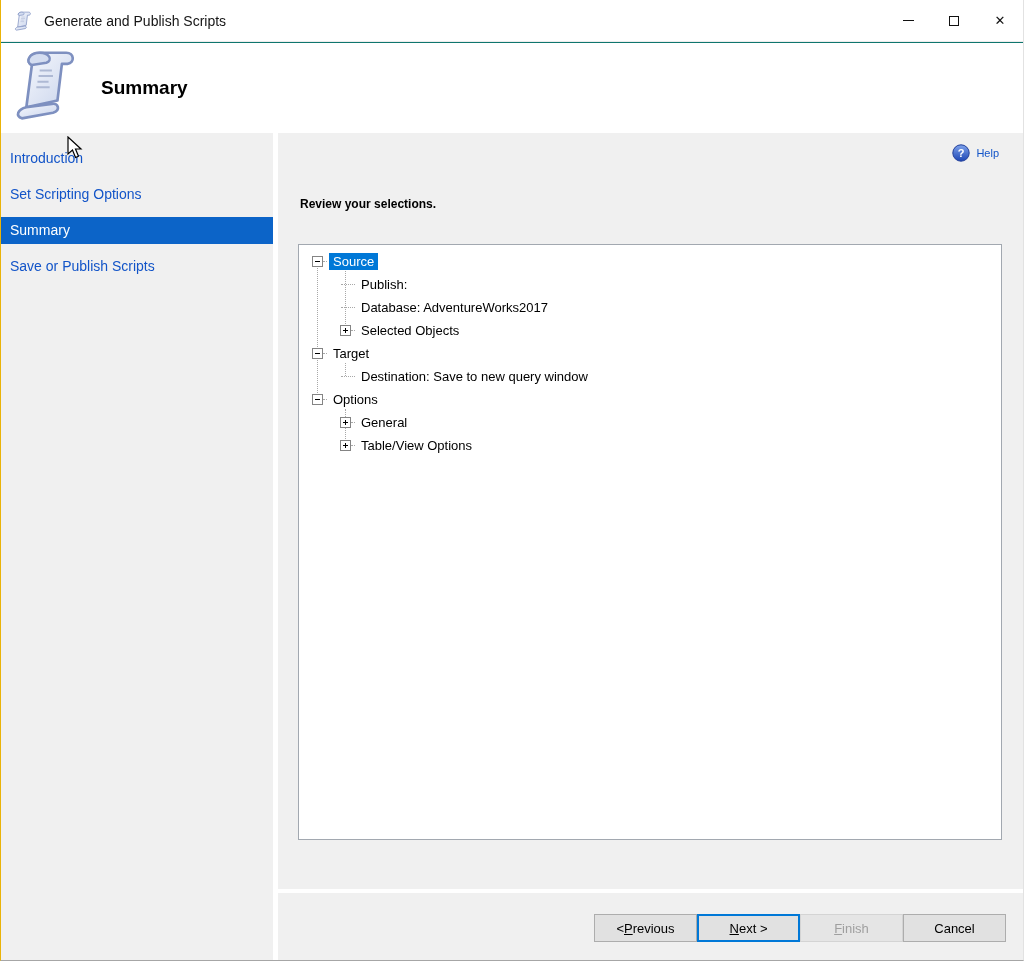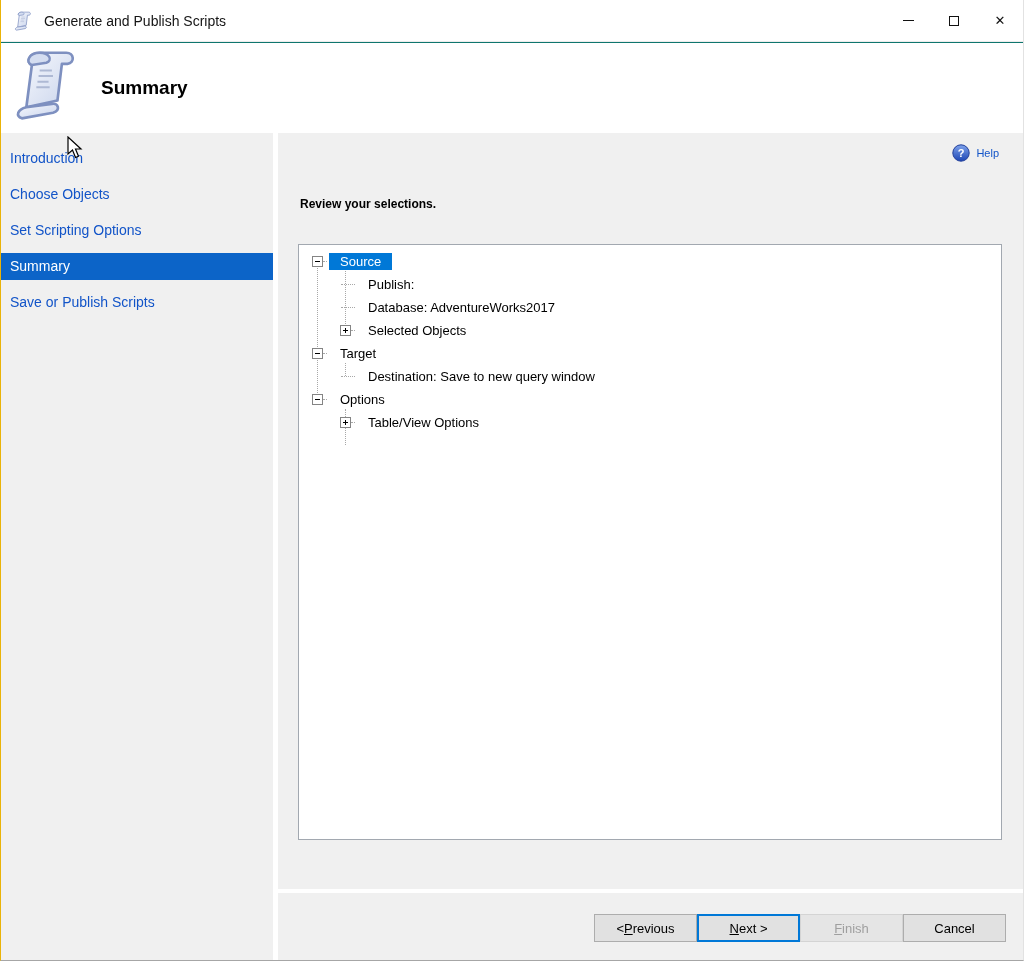--- a/index.html
+++ b/index.html
@@ -50,21 +50,21 @@
   #tree-rows { position:absolute; left:0; top:0; width:100%; height:100%; padding-top:5px; overflow:hidden; }
   .trow { position:relative; height:23px; display:flex; align-items:center; font-size:13px; color:#000; }
   .expbox { width:11px; height:11px; flex:0 0 11px; background:#fff; border:1px solid #848484;
     position:relative; z-index:2; cursor:pointer; }
   .expbox .h { position:absolute; left:2px; top:4px; width:5px; height:1px; background:#000; }
   .expbox .v { position:absolute; left:4px; top:2px; width:1px; height:5px; background:#000; }
   .lvl0 .expbox { margin-left:13px; }
   .lvl1 .expbox { margin-left:41px; }
   .stub { width:4px; border-top:1px dotted #a8a8a8; flex:0 0 4px; }
   .leafstub { margin-left:42px; width:14px; flex:0 0 14px; border-top:1px dotted #a8a8a8; position:relative; z-index:2; }
-  .tlabel { margin-left:2px; padding:1px 11px; white-space:nowrap; z-index:2; }
+  .tlabel { margin-left:2px; padding:1px 4px; white-space:nowrap; z-index:2; }
   .tlabel.sel { background:var(--tree-selection); color:#fff; }
   .vdot { position:absolute; width:0; border-left:1px dotted #a8a8a8; z-index:1; }
 
   
   #hdivider { position:absolute; left:277px; top:756px; width:747px; height:4px; background:#fff; }
   #footer { position:absolute; left:277px; top:760px; width:747px; height:68px; background:#f0f0f0;
     display:flex; justify-content:flex-end; align-items:flex-start; padding:21px 19px 0 0; gap:0; }
   .btn { width:103px; height:28px; font-family:inherit; font-size:13px; color:#000;
     background:#e1e1e1; border:1px solid #adadad; display:flex; align-items:center; justify-content:center; cursor:pointer; }
   .btn.default { border:2px solid var(--default-border); }
@@ -101,21 +101,20 @@
     <svg class="hd-icon" viewBox="0 0 72 72">
       <use href="#scrollshape"></use>
     </svg>
     <span class="hd-title">Summary</span>
   </div>
 
   <div id="content">
 
     <div id="sidebar">
         <div class="step">Introduction</div>
-        <div class="step">Choose Objects</div>
         <div class="step">Set Scripting Options</div>
         <div class="step selected">Summary</div>
         <div class="step">Save or Publish Scripts</div>
       </div>
     <div id="vdivider"></div>
 
     <div id="main">
       <div id="help-link">
         <svg width="18" height="18" viewBox="0 0 18 18">
           <defs>
@@ -171,20 +170,28 @@
             <div class="trow lvl1">
               <span class="leafstub"></span>
               <span class="tlabel">Destination: Save to new query window</span>
             </div>
             <div class="trow lvl0">
               <span class="expbox">
                 <span class="h"></span>
               </span>
               <span class="stub"></span>
               <span class="tlabel">Options</span>
+            </div>
+            <div class="trow lvl1">
+              <span class="expbox">
+                <span class="h"></span>
+                <span class="v"></span>
+              </span>
+              <span class="stub"></span>
+              <span class="tlabel">General</span>
             </div>
             <div class="trow lvl1">
               <span class="expbox">
                 <span class="h"></span>
                 <span class="v"></span>
               </span>
               <span class="stub"></span>
               <span class="tlabel">Table/View Options</span>
             </div>
           </div>

